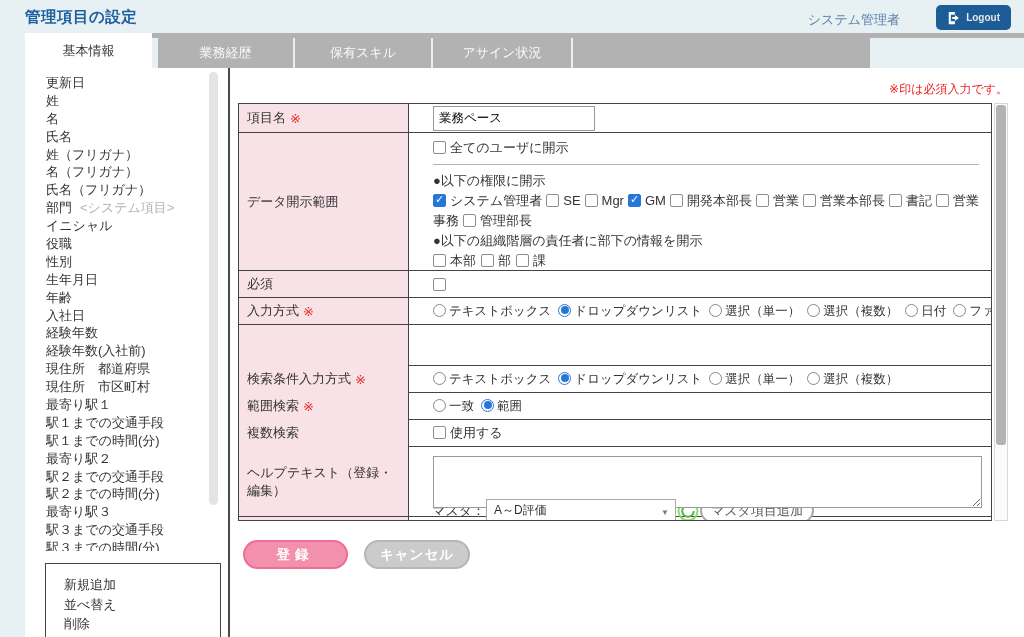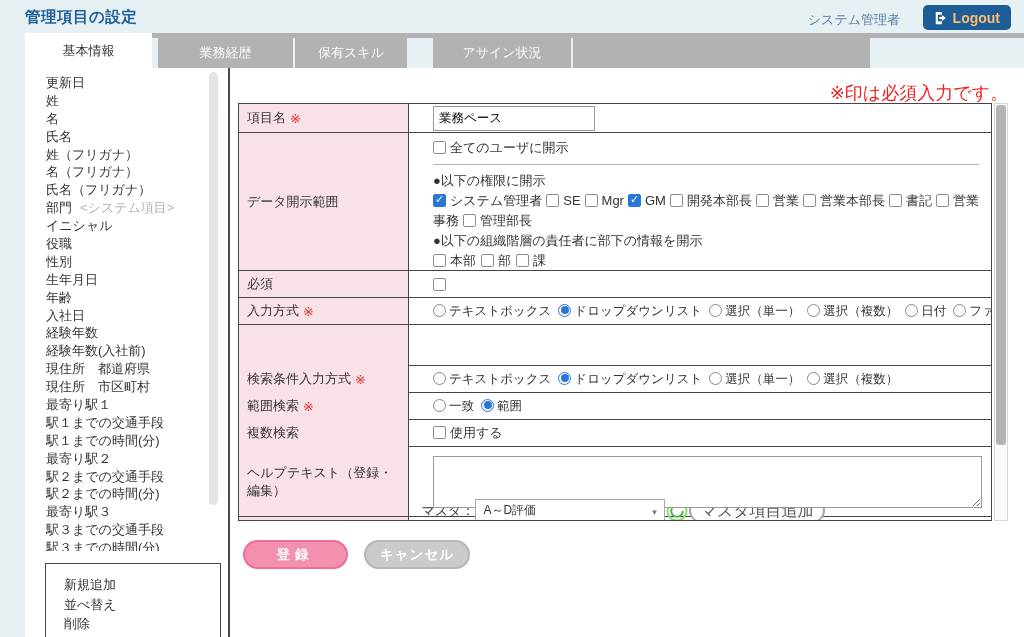--- a/index.html
+++ b/index.html
@@ -2,43 +2,43 @@
 <html lang="ja"><head>
 <meta charset="utf-8">
 <style>
   html,body{margin:0;padding:0;}
   .screen{position:relative;width:1024px;height:637px;background:#e7f1f4;overflow:hidden;
           font-family:"Liberation Sans","DejaVu Sans",sans-serif;color:#333;}
   
   .page-title{position:absolute;left:25px;top:7px;font-size:15.5px;font-weight:bold;color:#1e5f9e;letter-spacing:.5px;}
   .user-label{position:absolute;top:11px;right:124px;font-size:13px;color:#5d81a8;}
   .logout-btn{position:absolute;top:5px;right:13px;height:25px;display:flex;align-items:center;gap:5px;
-              background:#1c5c97;color:#fdba74;border:none;border-radius:5px;font-weight:bold;font-size:14px;
+              background:#1c5c97;color:#e5e5e5;border:none;border-radius:5px;font-weight:bold;font-size:10px;
               padding:0 11px;font-family:inherit;cursor:pointer;}
   
   .content-area{position:absolute;left:25px;top:68px;width:999px;height:569px;background:#fff;}
   
   .tab-strip{position:absolute;left:25px;top:33px;width:999px;height:5px;background:#b2b2b2;}
   .tab{position:absolute;text-align:center;font-size:13px;cursor:pointer;box-sizing:border-box;}
   .tab.active{left:25px;top:33px;width:127px;height:35px;line-height:36px;background:#fff;color:#333;z-index:2;}
   .tab.t2{left:158px;top:38px;width:135px;height:30px;line-height:30px;background:#b2b2b2;color:#fafafa;}
-  .tab.t3{left:295px;top:38px;width:112px;height:30px;line-height:30px;background:#b2b2b2;color:#fafafa;}
+  .tab.t3{left:295px;top:38px;width:136px;height:30px;line-height:30px;background:#b2b2b2;color:#fafafa;}
   .tab.t4{left:433px;top:38px;width:138px;height:30px;line-height:30px;background:#b2b2b2;color:#fafafa;}
   .tab-filler{position:absolute;left:573px;top:38px;width:297px;height:30px;background:#b2b2b2;}
   
   .sidebar-list{position:absolute;left:46px;top:74px;width:158px;height:477px;overflow:hidden;}
   .side-item{font-size:13px;line-height:17.9px;height:17.9px;white-space:nowrap;cursor:pointer;}
   .side-suffix{color:#b3b3b3;margin-left:8px;}
   .sidebar-scrollbar{position:absolute;left:209px;top:72px;width:9px;height:433px;border-radius:5px;background:#e4e4e4;}
   .divider{position:absolute;left:228px;top:68px;width:2px;height:569px;background:#4a4a4a;}
   .action-box{position:absolute;left:45px;top:563px;width:176px;height:80px;border:1.5px solid #444;background:#fff;
               padding:11px 0 0 18px;box-sizing:border-box;}
   .action-item{font-size:13px;line-height:19.5px;cursor:pointer;}
   
-  .required-note{position:absolute;right:16px;top:81px;font-size:18px;color:#f01e1e;}
+  .required-note{position:absolute;right:16px;top:81px;font-size:12px;color:#f01e1e;}
   .form-table{position:absolute;left:238px;top:103px;width:754px;height:418px;border:1.5px solid #444;
               background:#fff;box-sizing:border-box;overflow:hidden;}
   .frow{display:flex;border-bottom:1.5px solid #444;align-items:center;box-sizing:border-box;}
   .flabel{flex:0 0 170px;width:170px;align-self:stretch;display:flex;align-items:center;background:#f8e1e7;
           border-right:1.5px solid #444;padding:3px 6px 3px 8px;box-sizing:border-box;font-size:13px;}
   .req{color:#e8291f;margin-left:4px;}
   .fvalue{flex:1;padding:3px 8px 3px 24px;font-size:13px;box-sizing:border-box;min-width:0;}
   .fvalue.top{align-self:stretch;padding-top:5px;overflow:hidden;}
   .cb{display:inline-block;width:13px;height:13px;border:1px solid #8d8d8d;border-radius:2px;background:#fff;
       vertical-align:-2px;margin-right:4px;box-sizing:border-box;position:relative;cursor:pointer;}
@@ -52,21 +52,21 @@
   .nowrap{white-space:nowrap;font-size:12.5px;}
   .text-input{height:21px;width:150px;border:1px solid #999;font-size:12.5px;padding:1px 5px;font-family:inherit;}
   .dis-line{line-height:20px;}
   .perm-line{line-height:20px;}
   .dis-hr{border-top:1px solid #b5b5b5;margin:6px 4px 6px 0;}
   .master-row{display:flex;align-items:center;gap:1px;}
   .master-select{position:relative;width:190px;height:24px;border:1px solid #a9a9a9;background:#fff;
                  display:inline-flex;align-items:center;padding:0 20px 0 7px;font-size:12px;box-sizing:border-box;cursor:pointer;}
   .select-arrow{position:absolute;right:6px;top:8px;font-size:8px;color:#777;}
   .refresh-icon{width:22px;height:22px;cursor:pointer;flex:0 0 22px;}
-  .add-master-btn{border:2px solid #a8a8a8;border-radius:13px;background:#fff;color:#555;font-size:16px;
+  .add-master-btn{border:2px solid #a8a8a8;border-radius:13px;background:#fff;color:#555;font-size:13px;
                   padding:1px 9px;font-family:inherit;cursor:pointer;height:25px;box-sizing:border-box;}
   textarea.help{width:549px;height:52px;border:1px solid #999;resize:both;font-family:inherit;font-size:13px;
                 box-sizing:border-box;display:block;}
   .main-scrollbar{position:absolute;left:994px;top:103px;width:14px;height:418px;background:#fbfbfb;
                   border:1px solid #d8d8d8;box-sizing:border-box;}
   .main-scroll-thumb{width:10px;margin:1px;height:340px;background:#b3b3b3;border-radius:3px;cursor:pointer;}
   .pill-btn{position:absolute;top:540px;height:29px;border-radius:15px;color:#fff;font-weight:bold;font-size:13.5px;
             font-family:inherit;cursor:pointer;box-sizing:border-box;text-align:center;}
   .submit-btn{left:243px;width:105px;background:#f290ad;border:2.5px solid #ee6e99;letter-spacing:5px;padding-left:5px;}
   .cancel-btn{left:364px;width:106px;background:#cbcbcb;border:2.5px solid #b6b6b6;letter-spacing:1px;}

